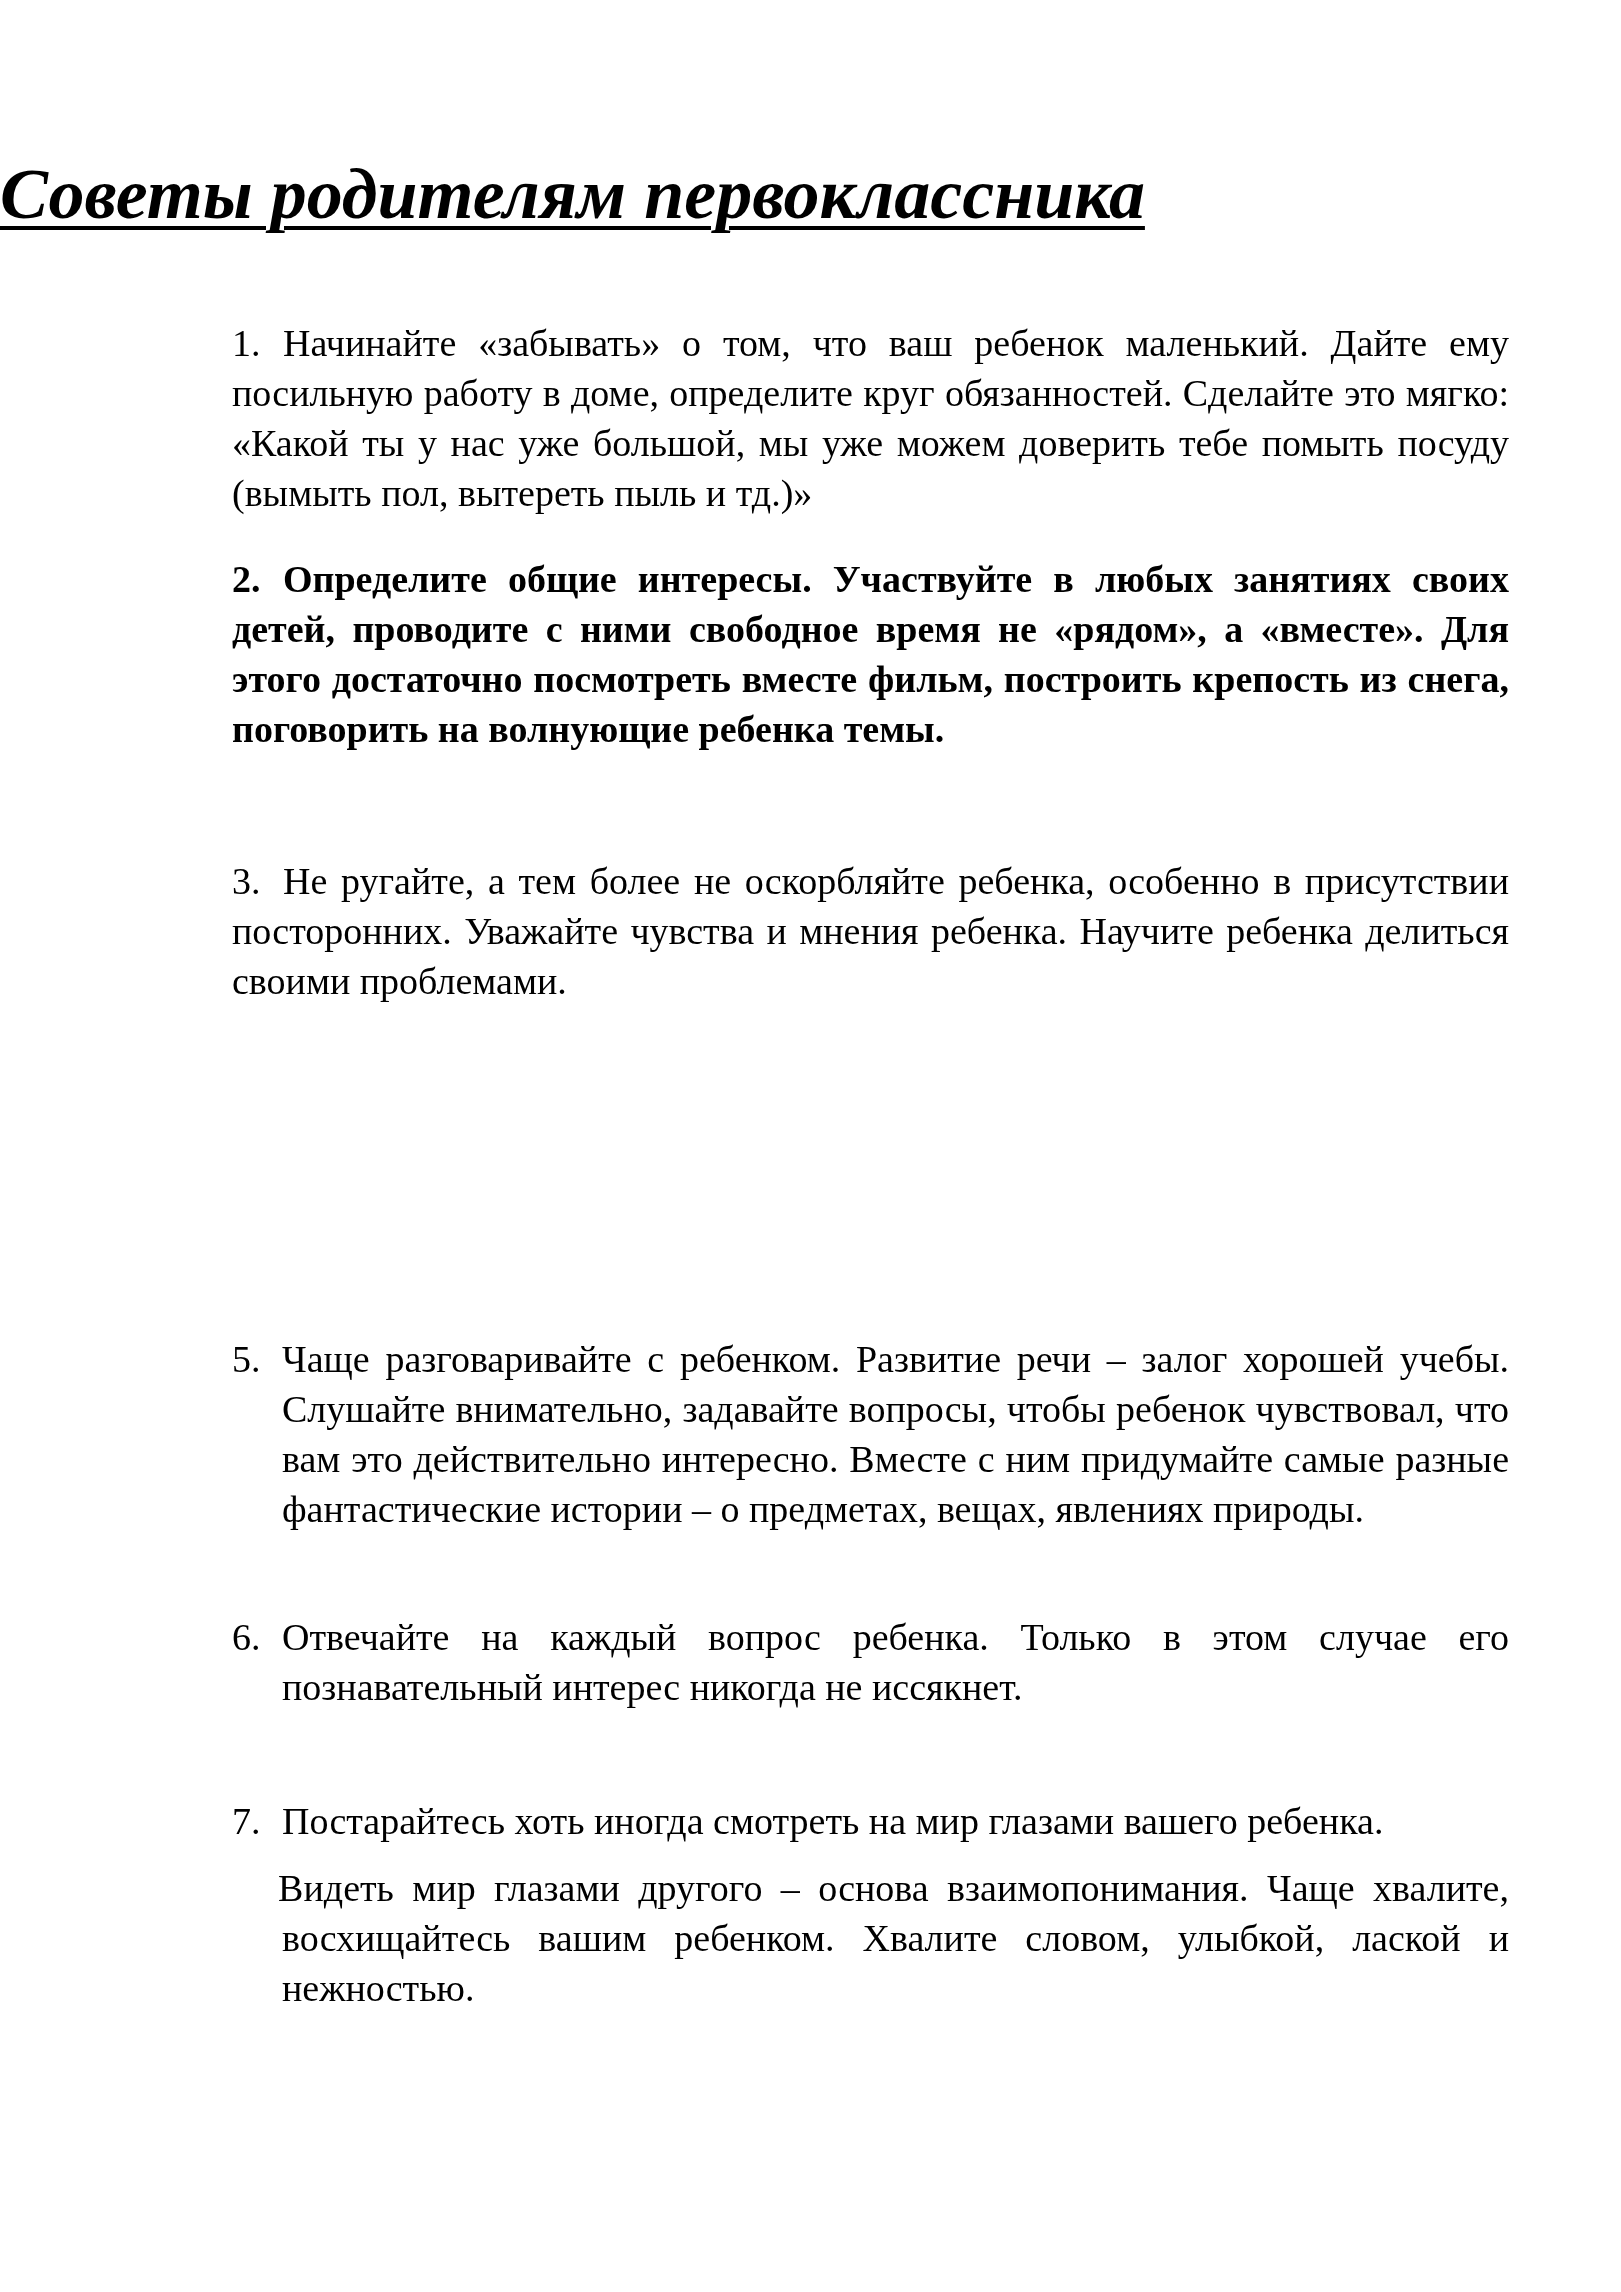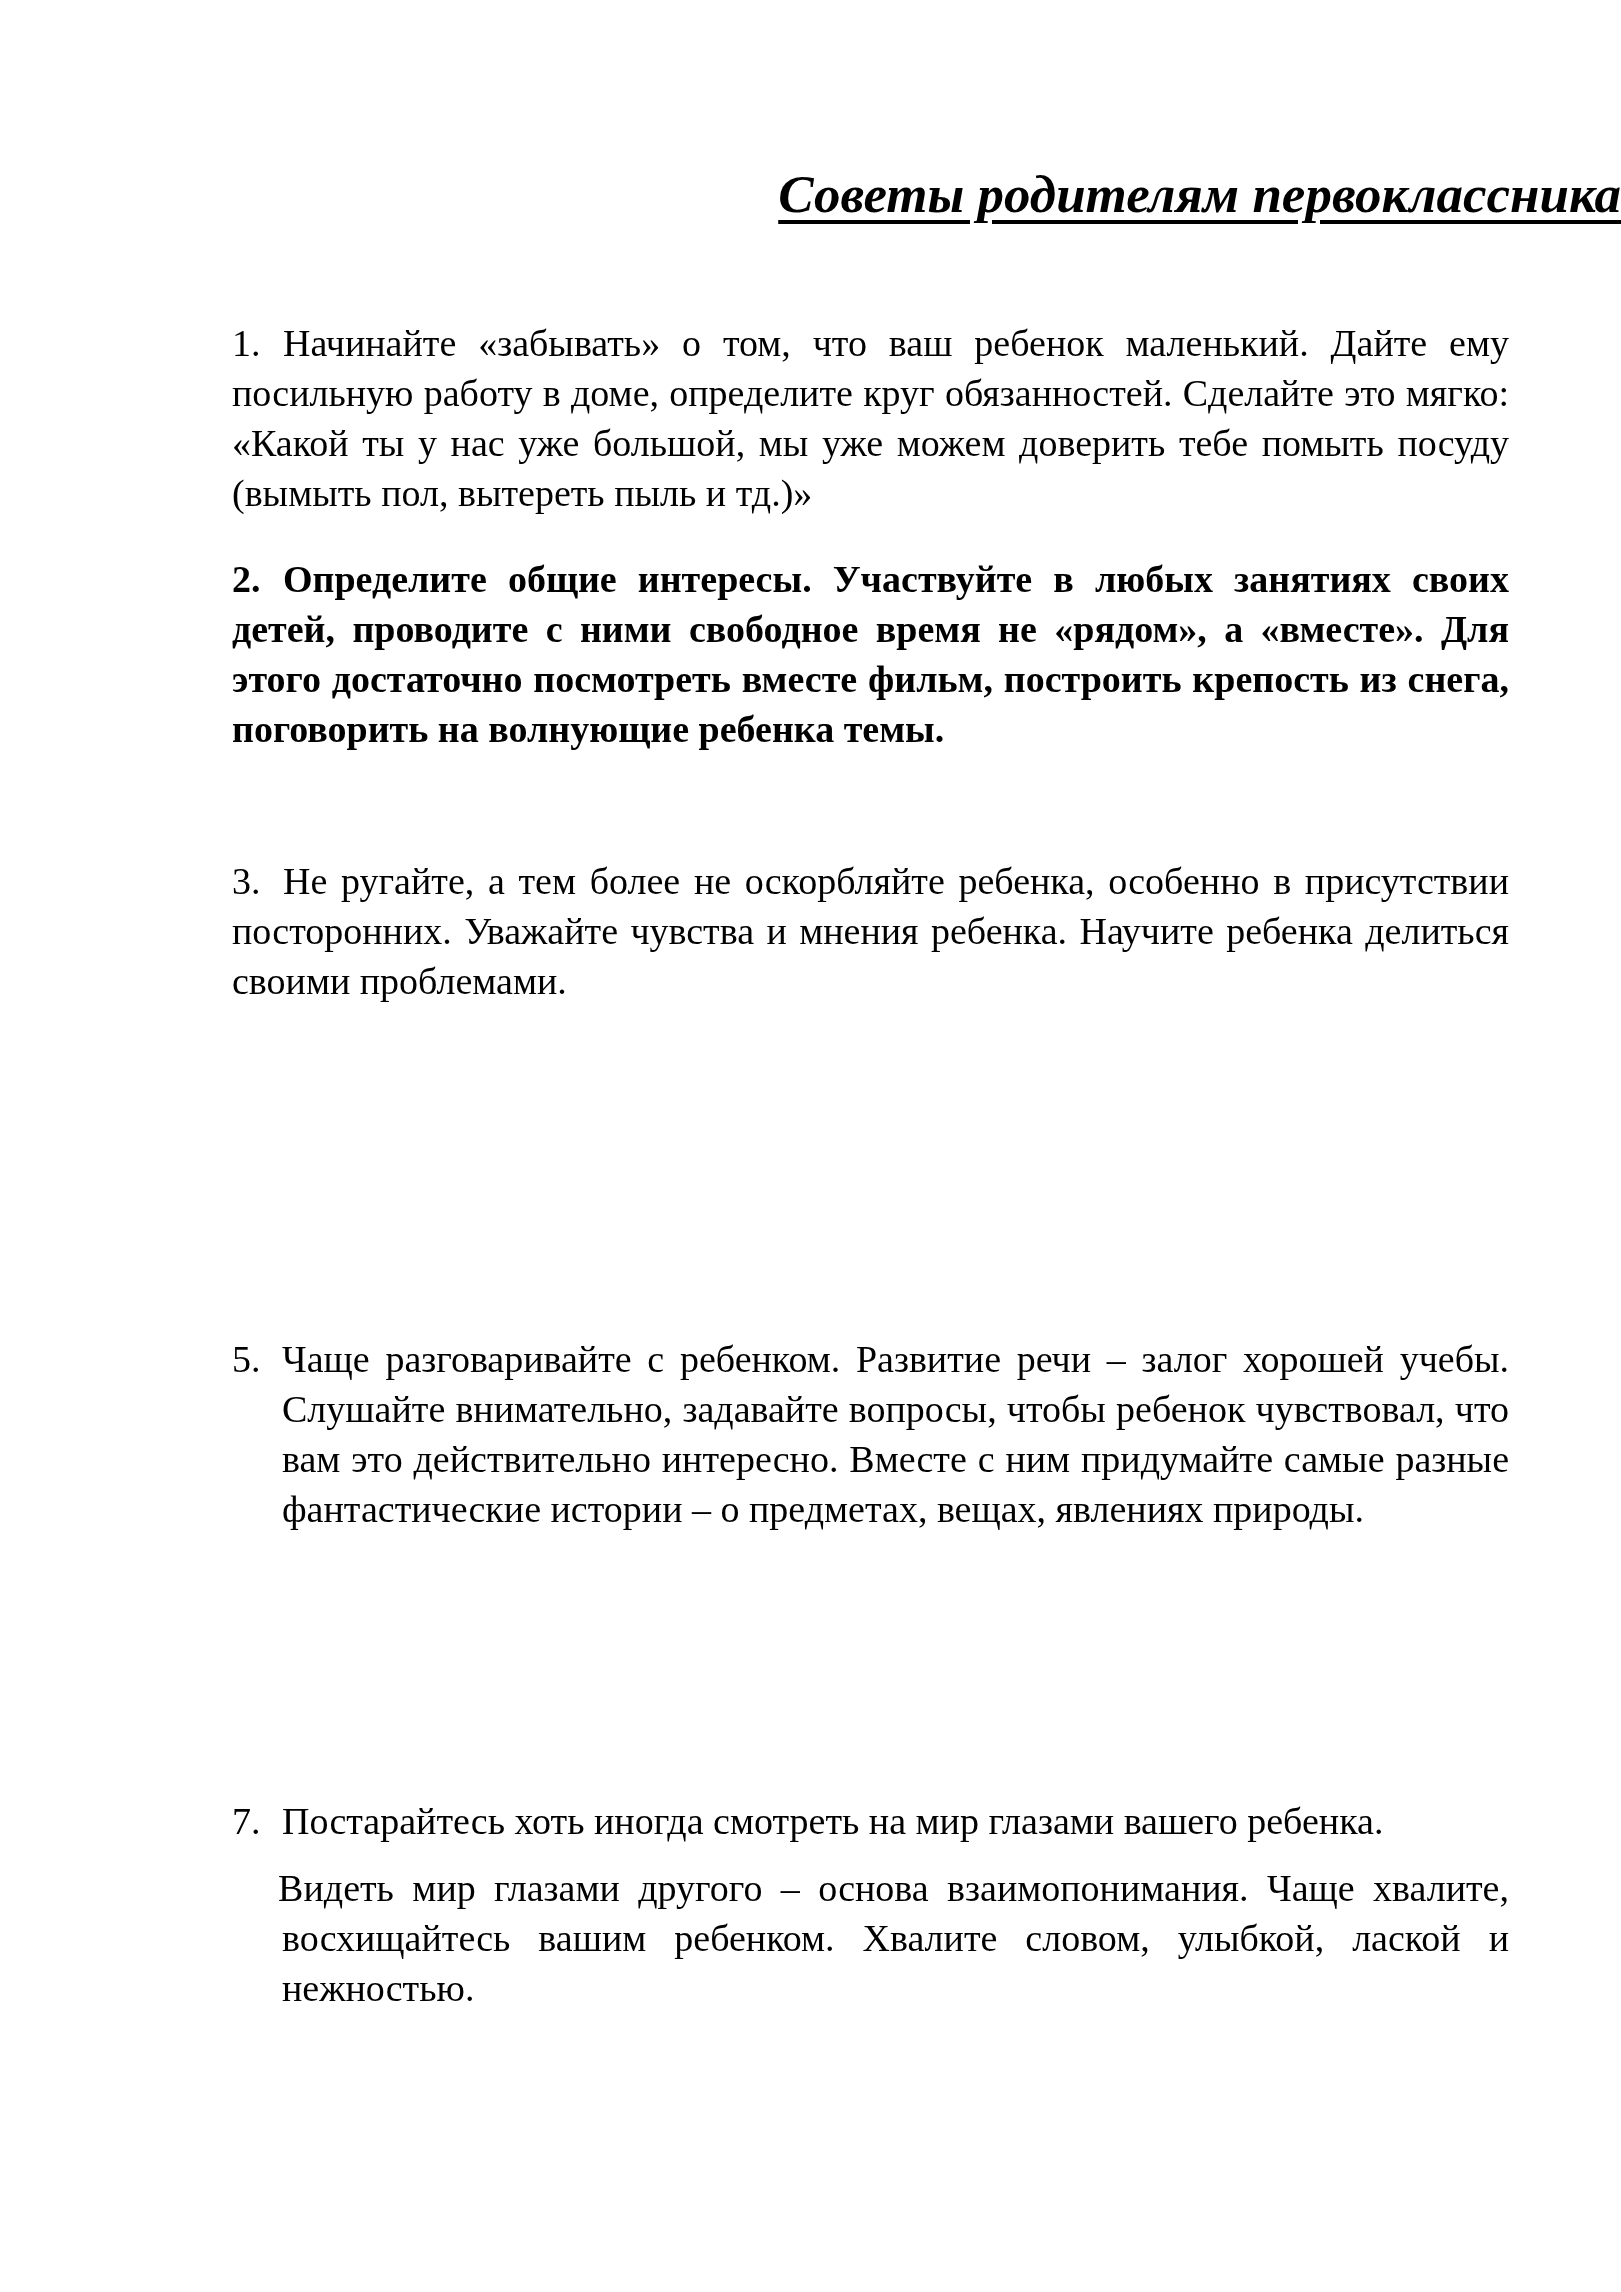--- a/index.html
+++ b/index.html
@@ -20,25 +20,25 @@
       left: 0; top: 0;
       width: 1621px;
       height: 2293px;
       background: #ffffff;
     }
     .title {
       position: absolute;
       left: 0;
       width: 1621px;
       top: 155px;
-      text-align: right;
+      text-align: left;
       font-family: "Liberation Serif", "DejaVu Serif", serif;
       font-weight: bold;
       font-style: italic;
-      font-size: 53px;
+      font-size: 72px;
       line-height: 78px;
       margin: 0;
       text-decoration: underline;
       text-decoration-thickness: 3.9px;
       text-underline-offset: 7.8px;
       letter-spacing: 0px;
     }
     .item {
       position: absolute;
       left: 232px;
@@ -87,20 +87,23 @@
 
   <div class="item plain" style="top:856px;">
     <span class="num">3.</span><span>Не ругайте, а тем более не оскорбляйте ребенка, особенно в присутствии посторонних. Уважайте чувства и мнения ребенка. Научите ребенка делиться своими проблемами.</span>
   </div>
 
 
   <div class="item hang" style="top:1310px;margin-top:24px;">
     <span class="num">5.</span><span>Чаще разговаривайте с ребенком. Развитие речи – залог хорошей учебы. Слушайте внимательно, задавайте вопросы, чтобы ребенок чувствовал, что вам это действительно интересно. Вместе с ним придумайте самые разные фантастические истории – о предметах, вещах, явлениях природы.</span>
   </div>
 
+  <div class="item hang" style="top:1612px;">
+    <span class="num">6.</span><span>Отвечайте на каждый вопрос ребенка. Только в этом случае его познавательный интерес никогда не иссякнет.</span>
+  </div>
 
   <div class="item hang" style="top:1796px;">
     <p><span class="num">7.</span><span>Постарайтесь хоть иногда смотреть на мир глазами вашего ребенка.</span></p>
     <p class="para2" style="text-indent:-3.9px;margin-top:17px;">Видеть мир глазами другого – основа взаимопонимания. Чаще хвалите, восхищайтесь вашим ребенком. Хвалите словом, улыбкой, лаской и нежностью.</p>
   </div>
 
 </div>
 
 
 </body></html>

